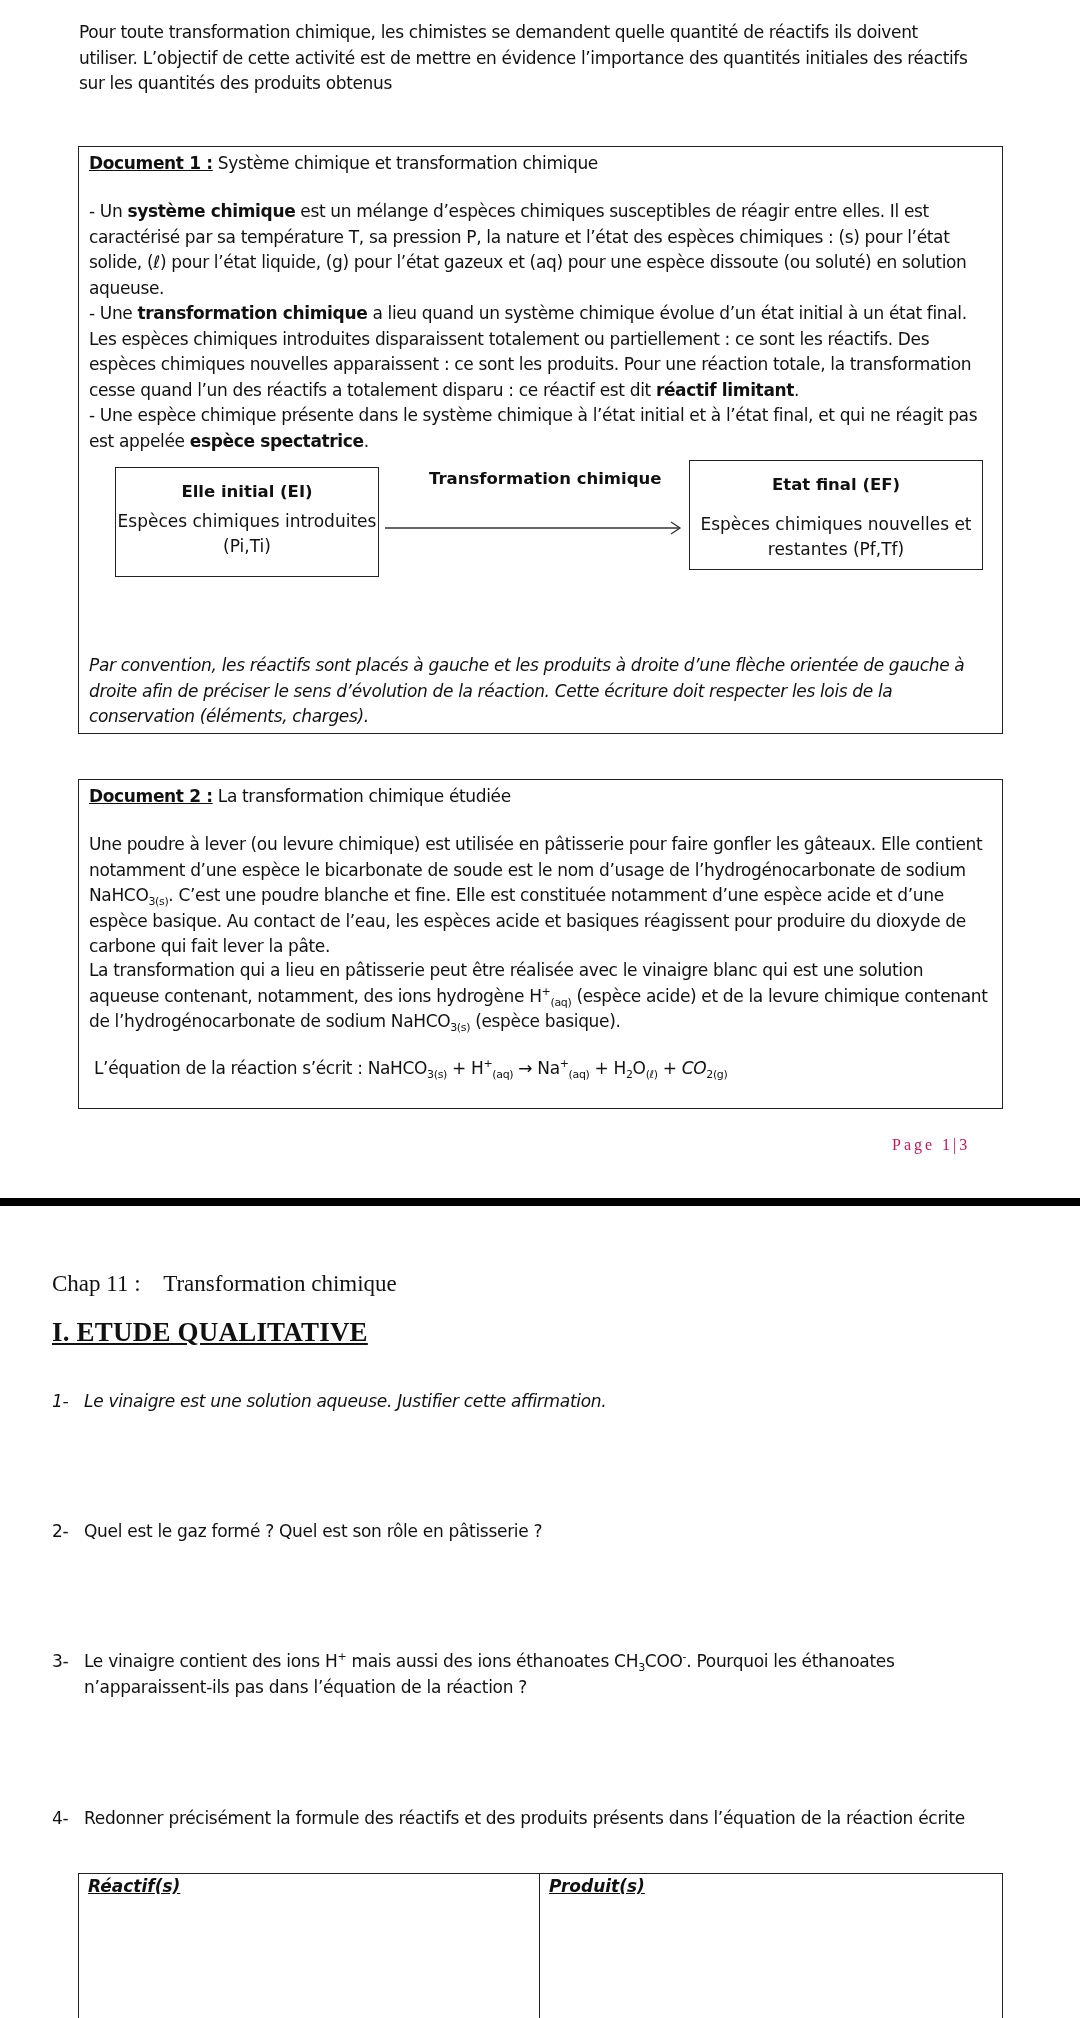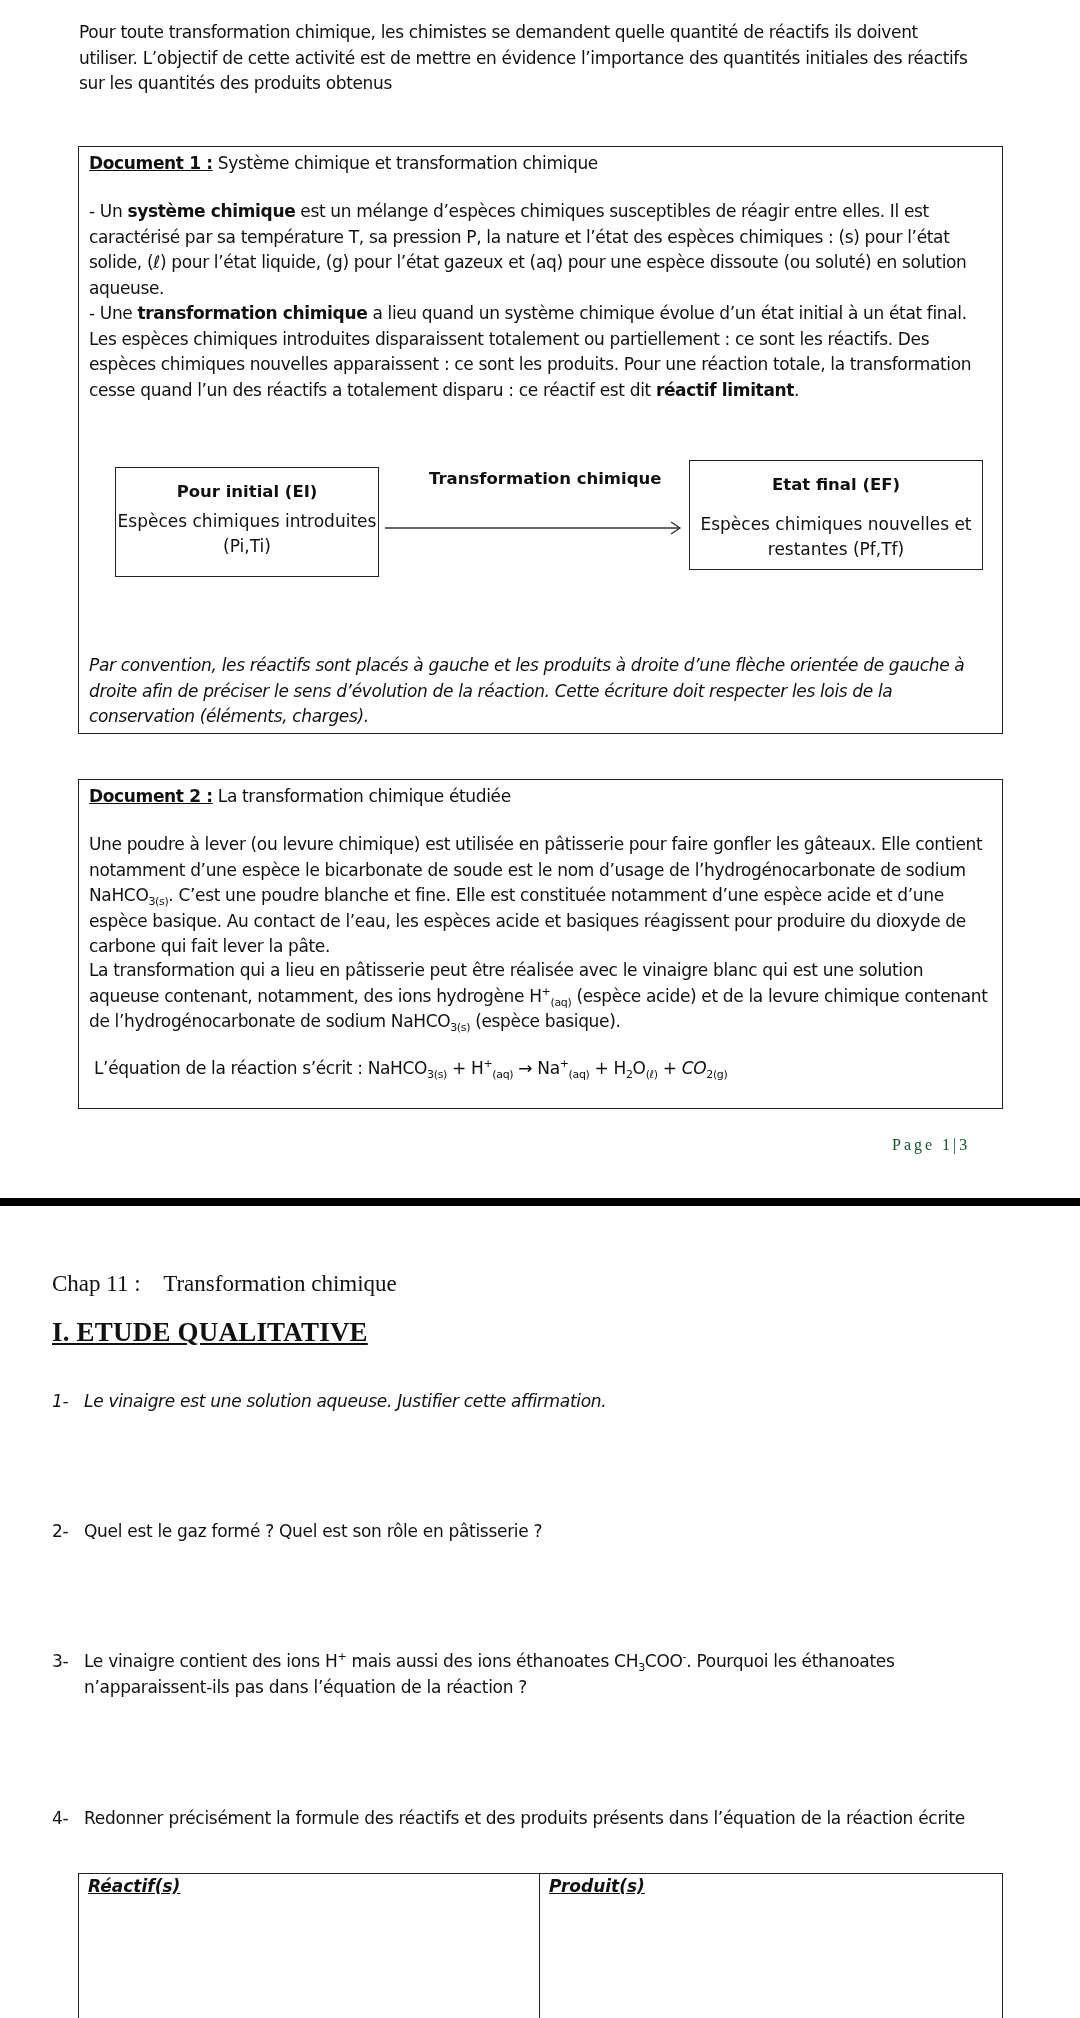--- a/index.html
+++ b/index.html
@@ -17,21 +17,21 @@
   i { font-style: italic; }
   .state-box { position: absolute; border: 1.2px solid #222; box-sizing: border-box; text-align: center; }
   .ei { left: 36px; top: 320px; width: 264px; height: 110px; }
   .ef { left: 610px; top: 313px; width: 294px; height: 110px; }
   .state-head { font-weight: bold; font-size: 16.5px; margin-top: 14px; }
   .state-body { font-size: 17px; line-height: 25px; margin-top: 8px; }
   .ef .state-body { margin-top: 18px; }
   .trans-label { position: absolute; left: 350px; top: 322px; font-weight: bold; font-size: 16.5px; }
   .arrow { position: absolute; left: 306px; top: 374px; width: 298px; height: 14px; }
   sub, sup { font-size: 11px; line-height: 0; }
-  .pagenum { left: 892px; top: 1136px; font-family: "Liberation Serif", serif; font-size: 16px; letter-spacing: 3px; color: #14532d; }
+  .pagenum { left: 892px; top: 1136px; font-family: "Liberation Serif", serif; font-size: 16px; letter-spacing: 3px; color: #be185d; }
   .sep { left: 0; top: 1198px; width: 1080px; height: 8px; background: #000; }
   .chap { left: 52px; top: 1271px; font-family: "Liberation Serif", serif; font-size: 23px; }
   .section { left: 52px; top: 1317px; font-family: "Liberation Serif", serif; font-size: 27px; font-weight: bold; text-decoration: underline; letter-spacing: 0.2px; }
   .q { position: absolute; left: 52px; width: 960px; font-size: 17px; line-height: 25.5px; letter-spacing: -0.3px; }
   .q .num { display: inline-block; width: 32px; }
   .q .indent { padding-left: 32px; display: block; }
   .answer-table { position: absolute; left: 78px; top: 1873px; width: 925px; height: 160px; border: 1.5px solid #222; border-bottom: none; box-sizing: border-box; display: flex; }
   .answer-col { position: relative; height: 100%; box-sizing: border-box; }
   .answer-col.left { width: 461px; border-right: 1.5px solid #222; }
   .answer-col.right { flex: 1; }
@@ -48,23 +48,26 @@
   </div>
 
   <div class="para txt" style="top:52px;">
     <span> - Un </span><b>système chimique</b><span> est un mélange d’espèces chimiques susceptibles de réagir entre elles. Il est caractérisé par sa température T, sa pression P, la nature et l’état des espèces chimiques : (s) pour l’état solide, (ℓ) pour l’état liquide, (g) pour l’état gazeux et (aq) pour une espèce dissoute (ou soluté) en solution aqueuse.</span>
   </div>
 
   <div class="para txt" style="top:154px;">
     <span>- Une </span><b>transformation chimique</b><span> a lieu quand un système chimique évolue d’un état initial à un état final. Les espèces chimiques introduites disparaissent totalement ou partiellement : ce sont les réactifs. Des espèces chimiques nouvelles apparaissent : ce sont les produits. Pour une réaction totale, la transformation cesse quand l’un des réactifs a totalement disparu : ce réactif est dit </span><b>réactif limitant</b><span>.</span>
   </div>
 
+  <div class="para txt" style="top:256px;">
+    <span>- Une espèce chimique présente dans le système chimique à l’état initial et à l’état final, et qui ne réagit pas est appelée </span><b>espèce spectatrice</b><span>.</span>
+  </div>
 
   <div class="state-box ei">
-    <div class="state-head">Pour initial  (EI)</div>
+    <div class="state-head">Elle initial  (EI)</div>
     <div class="state-body">Espèces chimiques introduites (Pi,Ti)</div>
   </div>
   <div class="trans-label">Transformation chimique</div>
   <svg class="arrow" viewBox="0 0 298 14">
     <line x1="0" y1="7" x2="294" y2="7" stroke="#333" stroke-width="1.3"></line>
     <polyline points="286,1 295,7 286,13" fill="none" stroke="#333" stroke-width="1.3"></polyline>
   </svg>
   <div class="state-box ef">
     <div class="state-head">Etat final  (EF)</div>
     <div class="state-body">Espèces chimiques nouvelles et restantes (Pf,Tf)</div>

